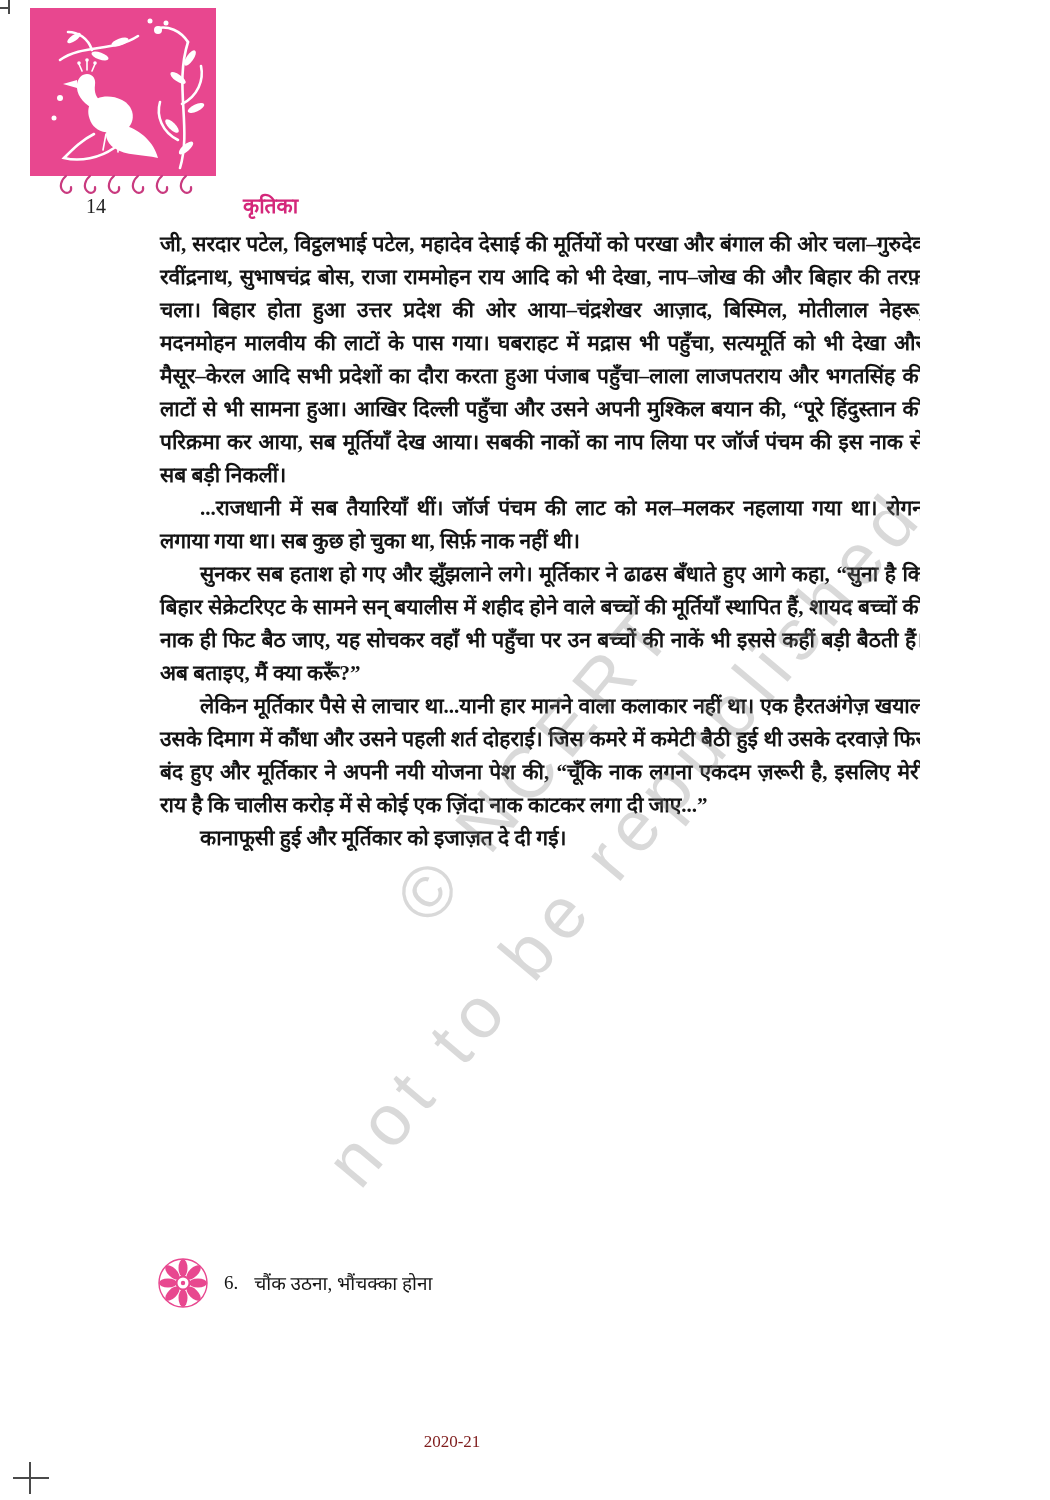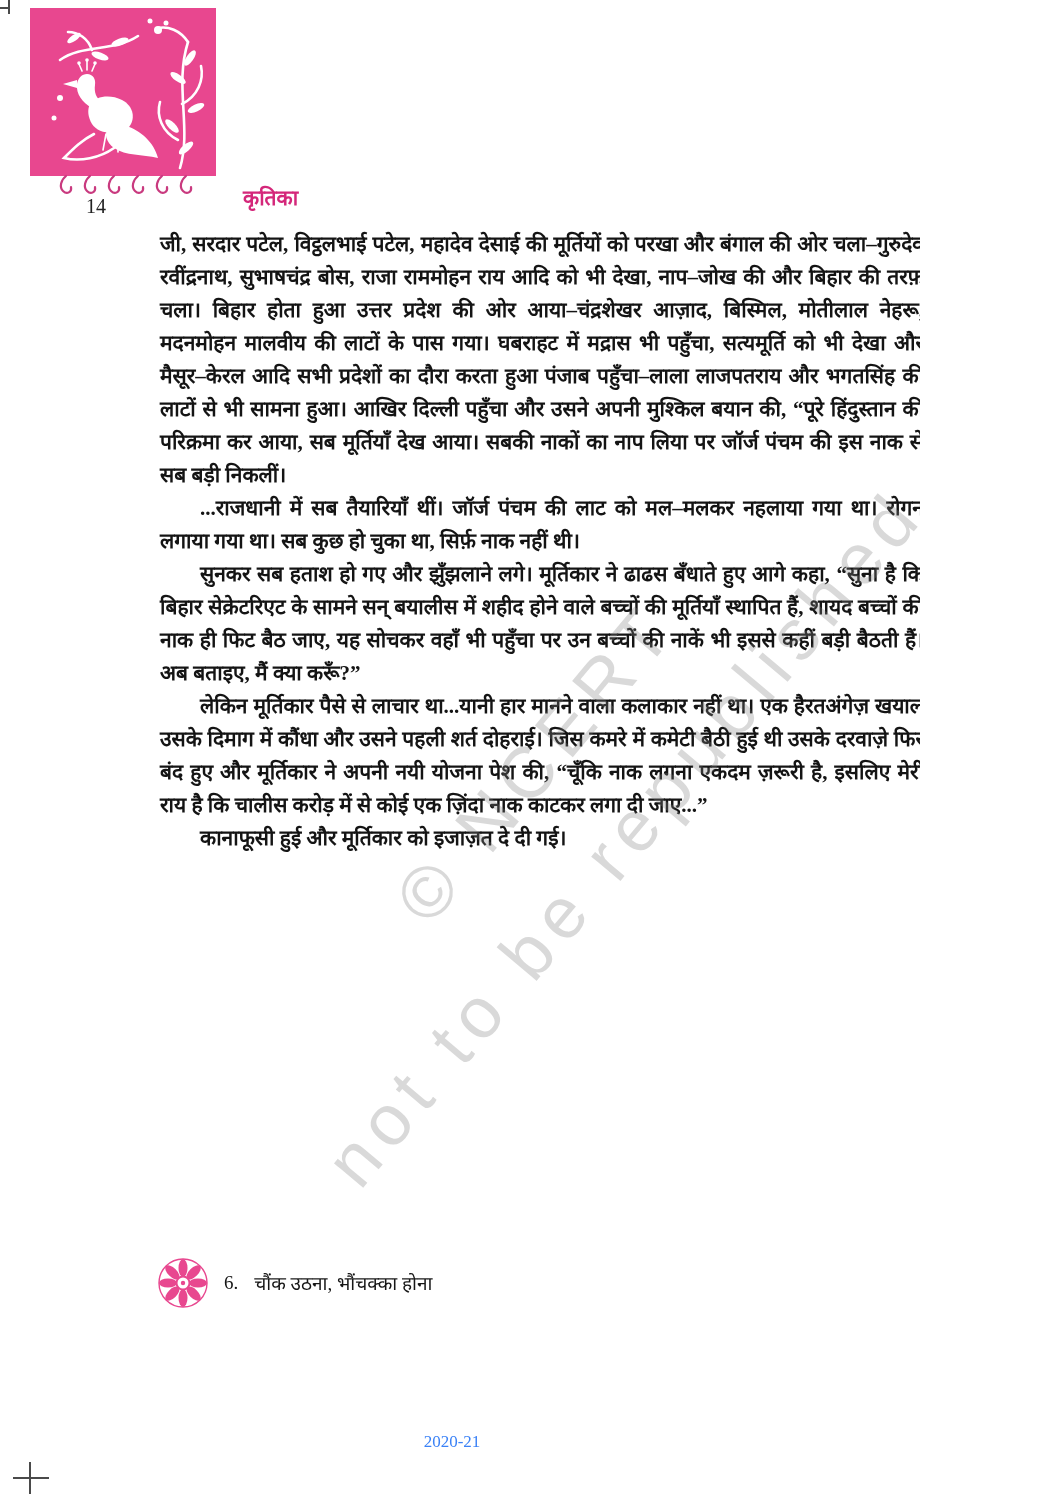--- a/index.html
+++ b/index.html
@@ -31,21 +31,21 @@
 
   .page-number {
     position:absolute;
     left:86px; top:195px;
     font-size:20px;
     color:#222222;
   }
 
   .book-title {
     position:absolute;
-    left:243px; top:183px;
+    left:243px; top:191px;
     font-size:21px;
     font-weight:bold;
     color:#d4277a;
   }
 
   .main-text {
     position:absolute;
     left:160px; top:228px;
     width:764px;
     font-size:21px;
@@ -86,21 +86,21 @@
   }
   .footnote .fn-ornament { width:54px; height:54px; flex:0 0 auto; }
   .footnote .fn-ornament svg { display:block; width:100%; height:100%; }
   .footnote .fn-marker { margin-right:2px; }
 
   .footer-year {
     position:absolute;
     left:0; right:16px; top:1432px;
     text-align:center;
     font-size:17px;
-    color:#3b82f6;
+    color:#7f1d1d;
   }
 </style>
 </head>
 <body>
 
 <div class="page">
 
   <div class="crop crop-tl-v"></div>
   <div class="crop crop-tl-h"></div>
   <div class="crop crop-bl-h"></div>

